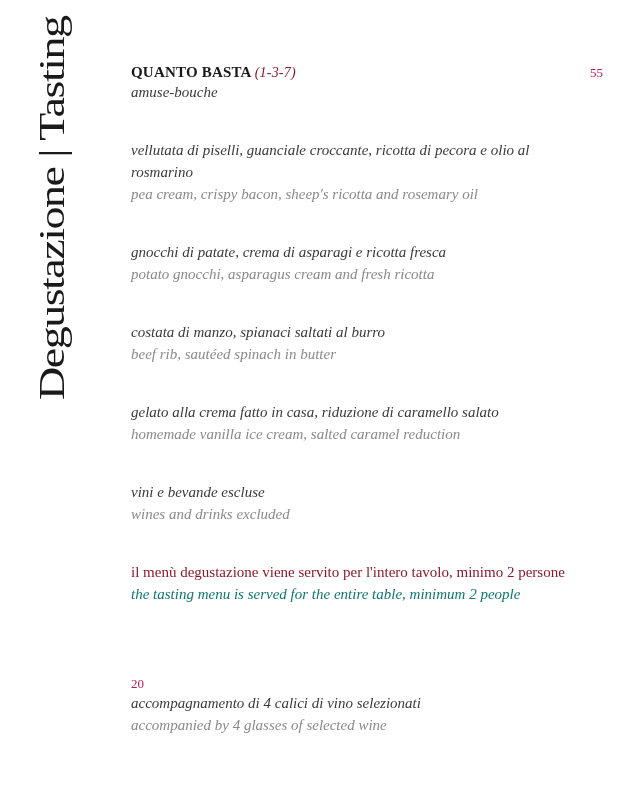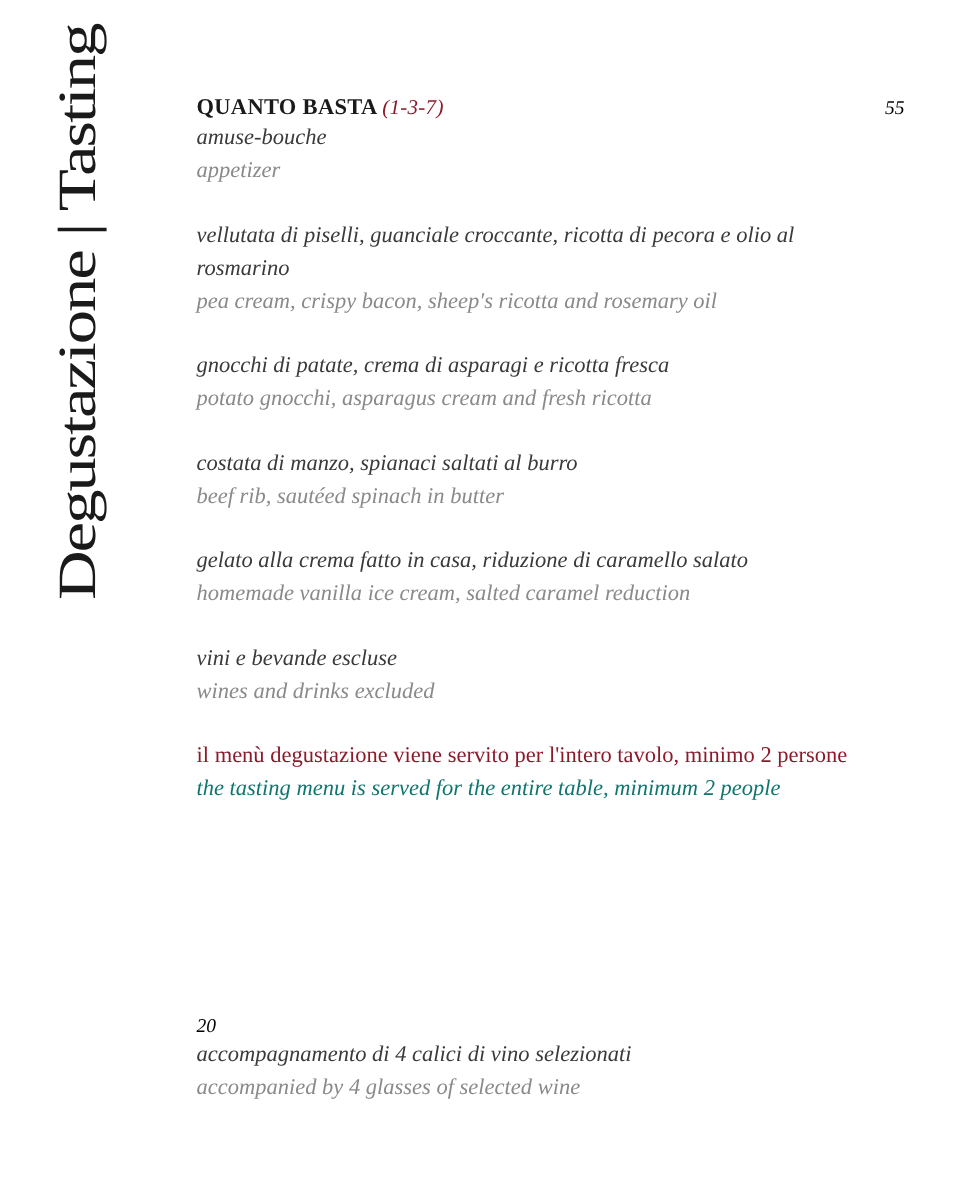--- a/index.html
+++ b/index.html
@@ -50,39 +50,38 @@
       font-weight: 400;
     }
     .codes {
       font-style: italic;
       font-weight: 400;
       color: #8b1a2b;
       font-size: 14px;
       text-align: center;
     }
     .price {
-      font-style: italic;
       font-size: 13px;
-      color: #000000;
+      color: #be185d;
       margin-right: -12px;
     }
     .it {
       font-style: italic;
       font-size: 15px;
       color: #3a3a3a;
       line-height: 22px;
     }
     .en {
       font-style: italic;
       font-size: 15px;
       color: #8a8a8a;
       line-height: 22px;
     }
     .course {
-      margin-top: 21px;
+      margin-top: 36px;
     }
     .note-it {
       font-size: 15px;
       color: #8b1a2b;
       line-height: 22px;
     }
     .note-en {
       font-style: italic;
       font-size: 15px;
       color: #0f766e;
@@ -96,21 +95,20 @@
 
 <div class="section" style="top:64px;">
   <div class="section-head">
     <div class="section-title">
       <span>QUANTO BASTA</span>
       <span class="codes">(1-3-7)</span>
     </div>
     <div class="price">55</div>
   </div>
   <div class="it">amuse-bouche</div>
-  <div class="en">appetizer</div>
 
   <div class="course">
     <div class="it">vellutata di piselli, guanciale croccante, ricotta di pecora e olio al rosmarino</div>
     <div class="en">pea cream, crispy bacon, sheep's ricotta and rosemary oil</div>
   </div>
   <div class="course">
     <div class="it">gnocchi di patate, crema di asparagi e ricotta fresca</div>
     <div class="en">potato gnocchi, asparagus cream and fresh ricotta</div>
   </div>
   <div class="course">

